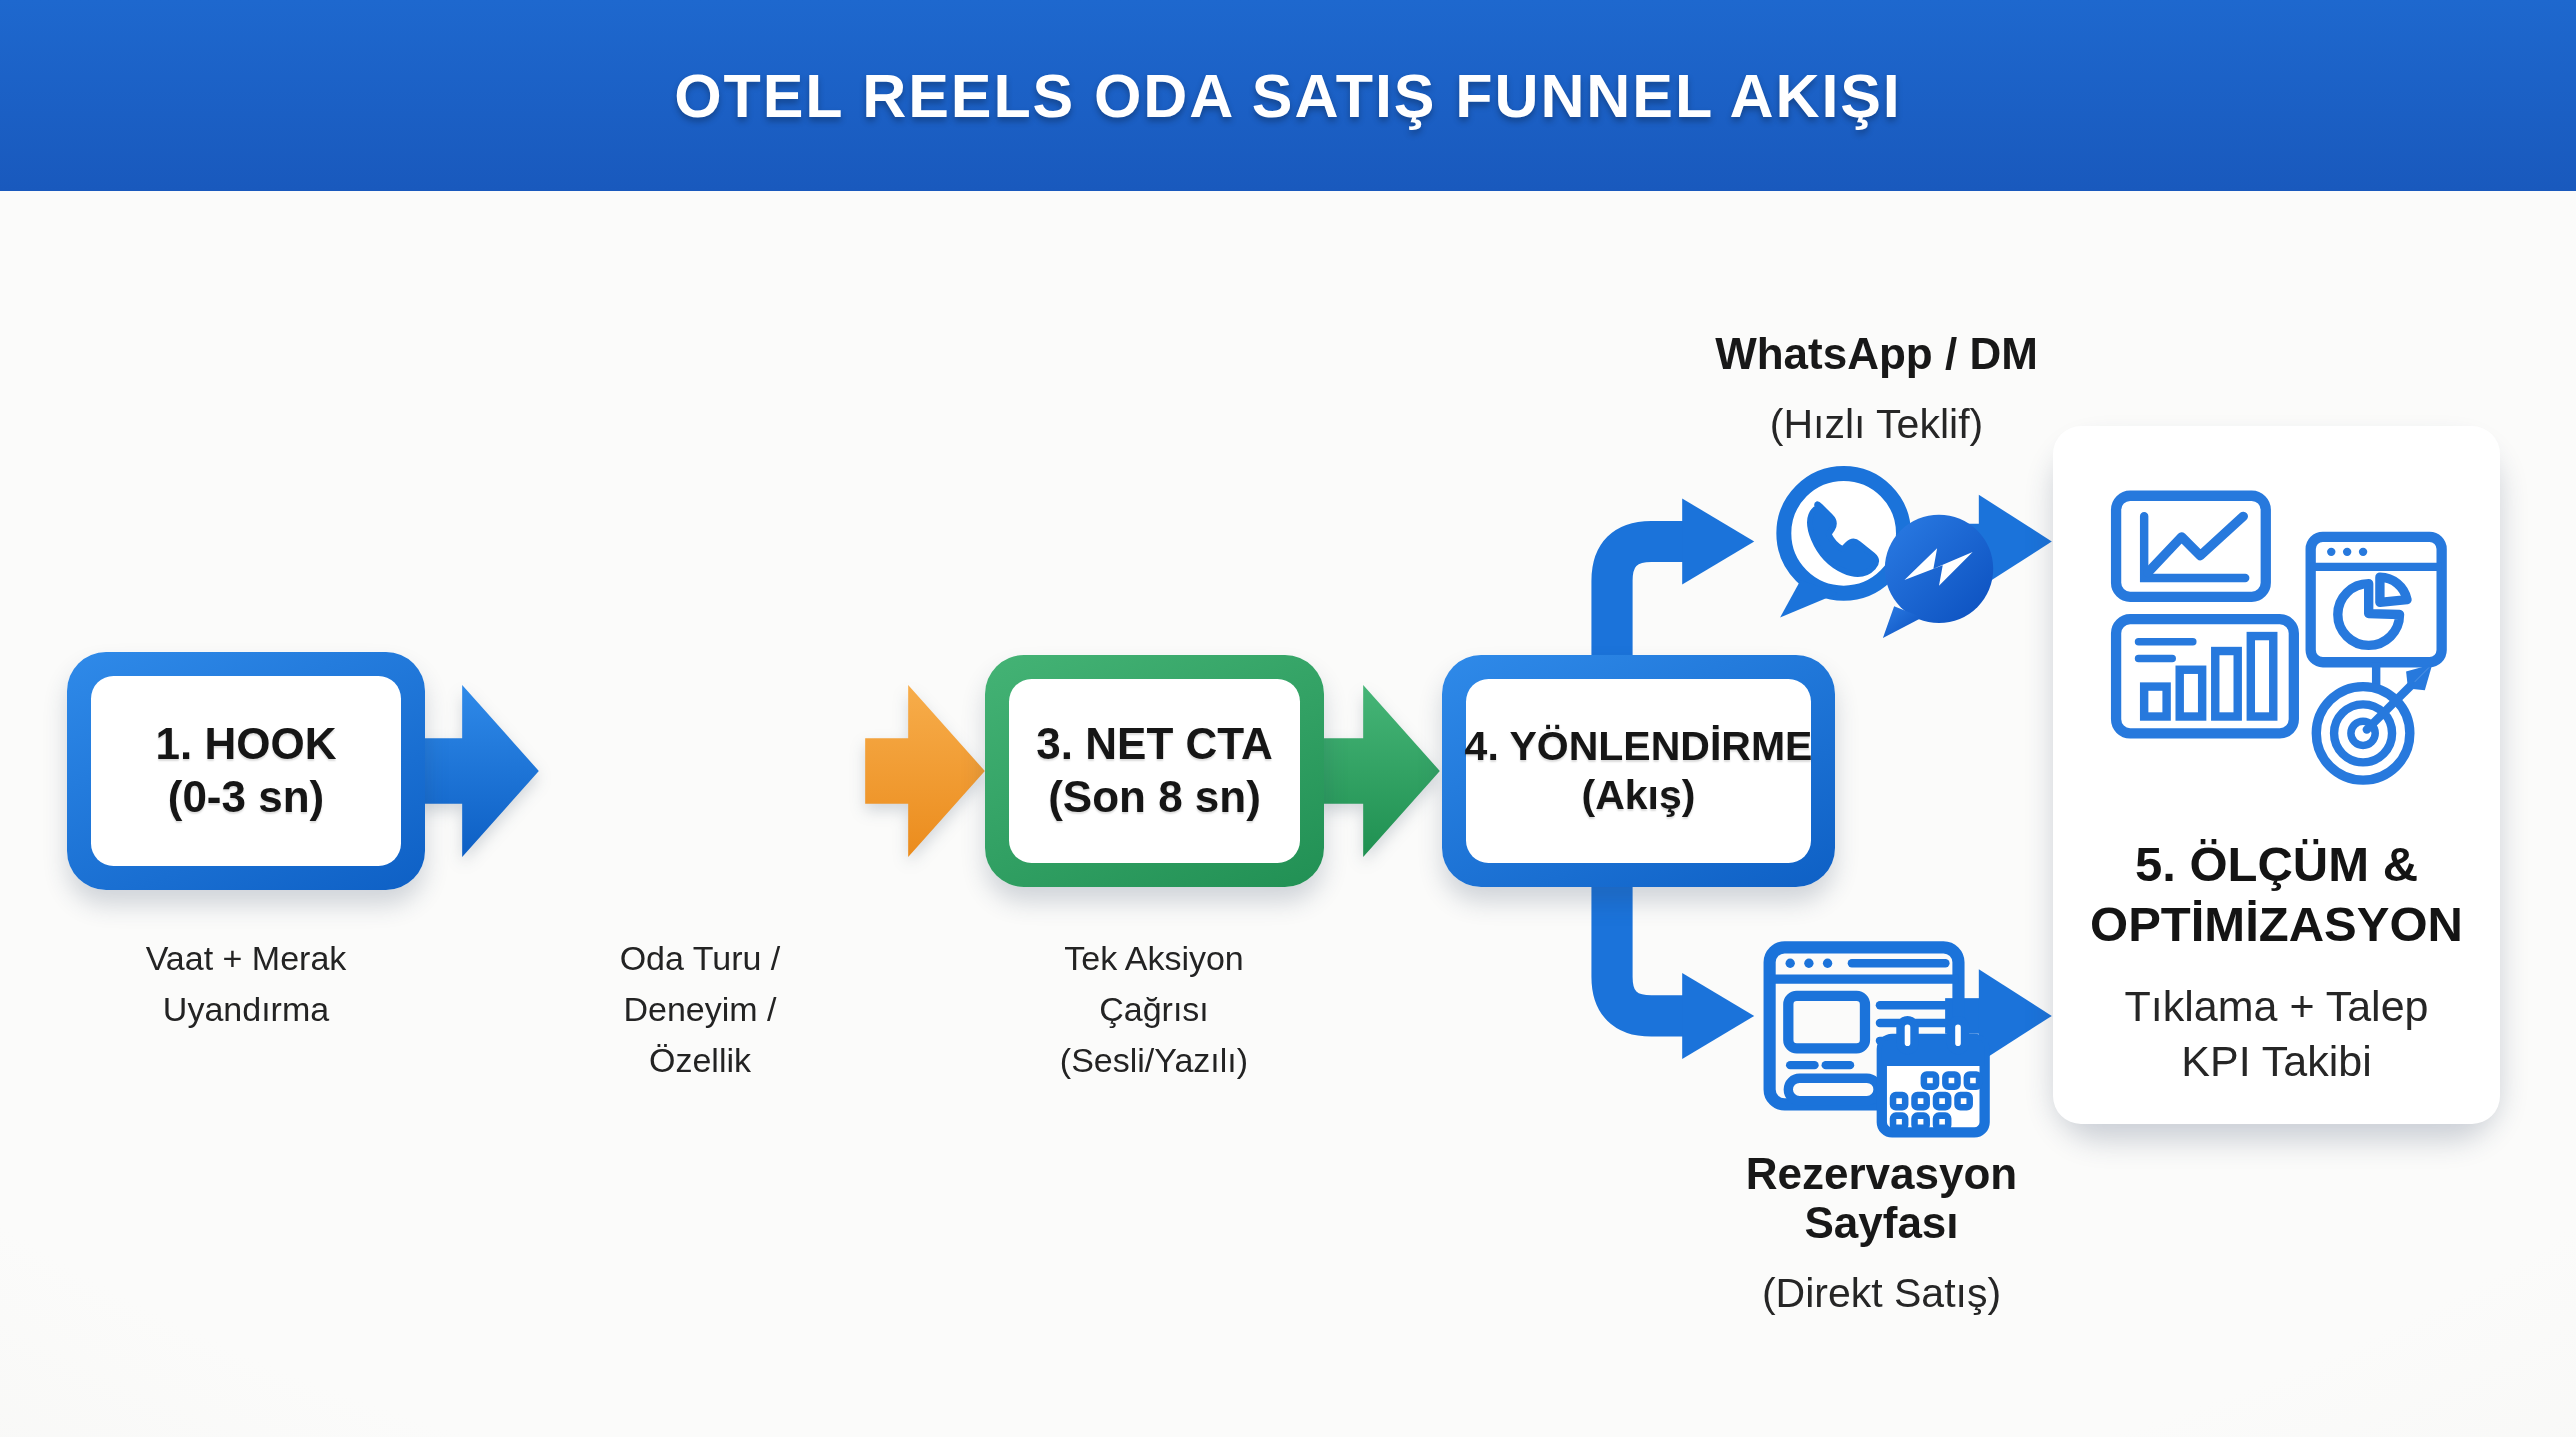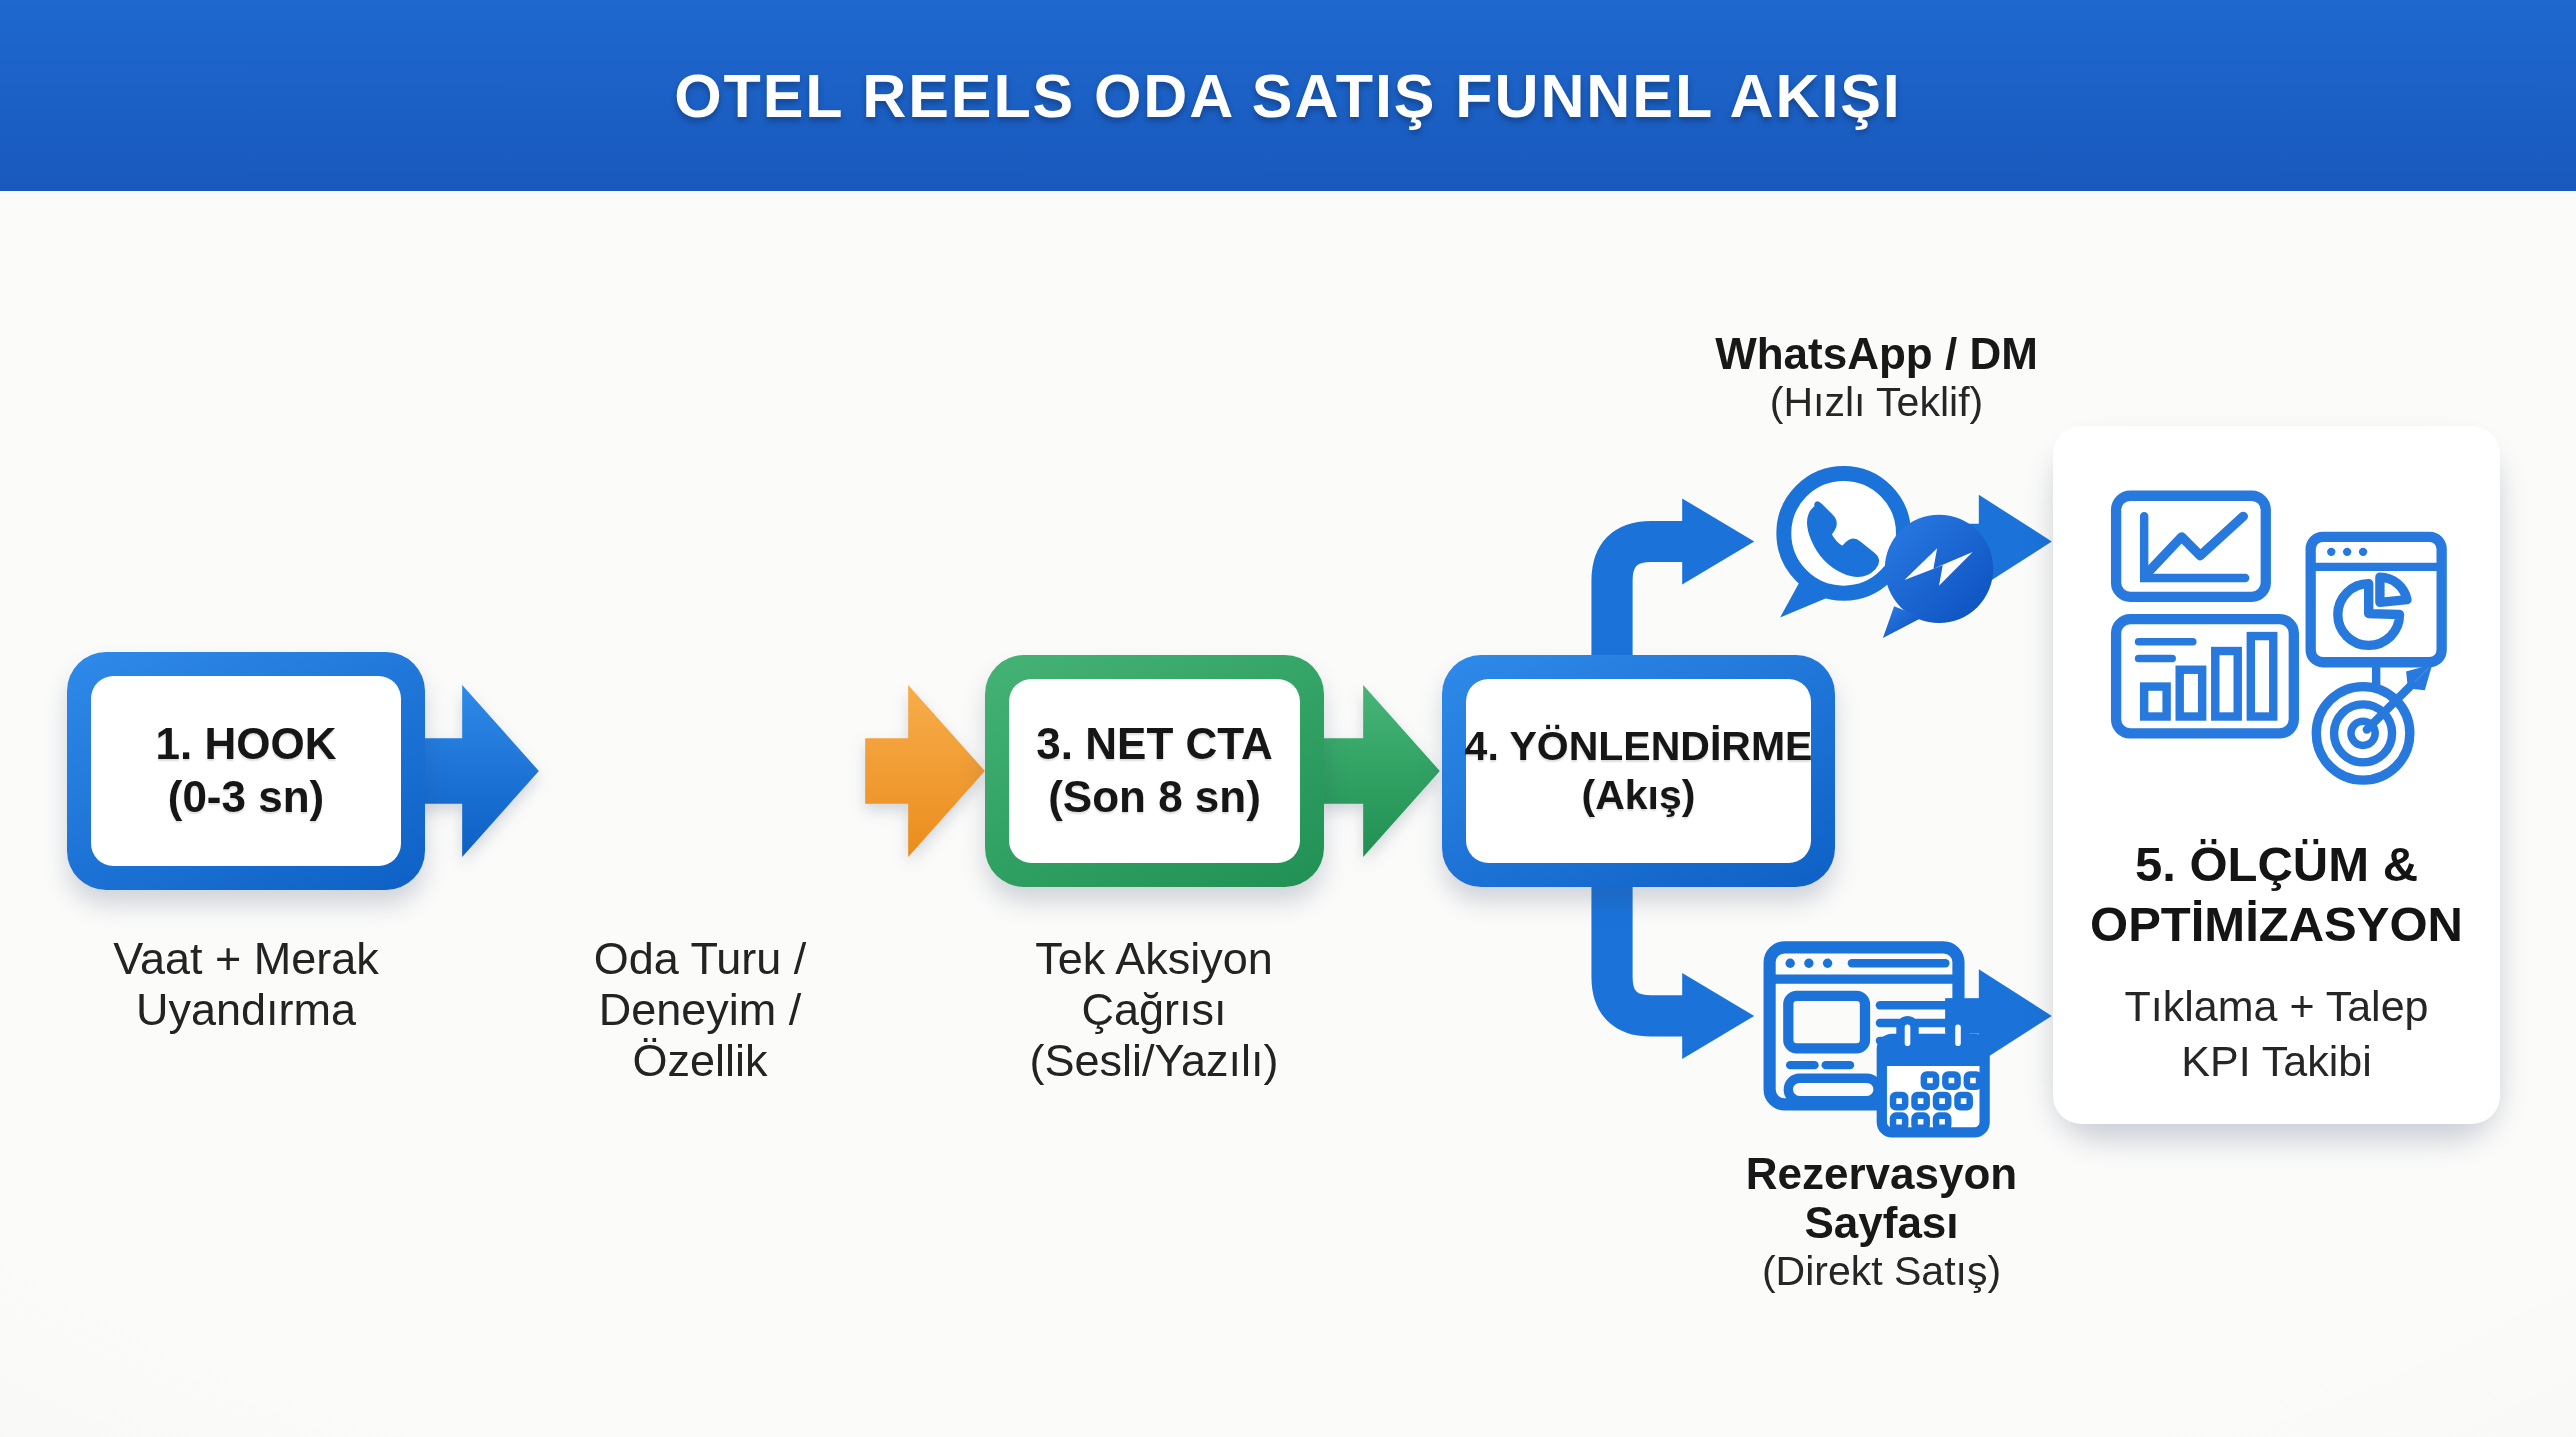--- a/index.html
+++ b/index.html
@@ -31,27 +31,27 @@
     display:flex;flex-direction:column;align-items:center;justify-content:center;
     text-align:center;box-sizing:border-box;
   }
   .step .line{
     font-weight:700;font-size:44px;line-height:1.2;color:#161616;
     text-shadow:0 1.9px 1.9px rgba(0,0,0,.14);white-space:nowrap;
   }
   .step.small-text .line{font-size:41px;}
   
   .caption{
-    position:absolute;width:356px;text-align:center;font-size:45px;line-height:51px;
+    position:absolute;width:356px;text-align:center;font-size:34px;line-height:51px;
     color:#232323;
   }
   
   .branch-label{position:absolute;text-align:center;width:431px;}
   .branch-label .b{font-weight:700;font-size:44px;line-height:49px;color:#181818;display:block;}
-  .branch-label .r{font-weight:400;font-size:41px;line-height:49px;color:#262626;display:block;}
+  .branch-label .r{font-weight:400;font-size:41px;line-height:49px;color:#262626;display:block;margin-top:22px;}
   
   .final-box{
     position:absolute;left:2053px;top:426px;width:447px;height:698px;
     background:linear-gradient(155deg,#2f8ae9 0%,#0d5dc2 100%);
     border-radius:49px;box-sizing:border-box;
     box-shadow:0 17px 28px rgba(40,60,90,.22);
   }
   .final-box .inner{
     width:100%;height:100%;background:#fff;border-radius:28px;
     display:flex;flex-direction:column;align-items:center;box-sizing:border-box;

